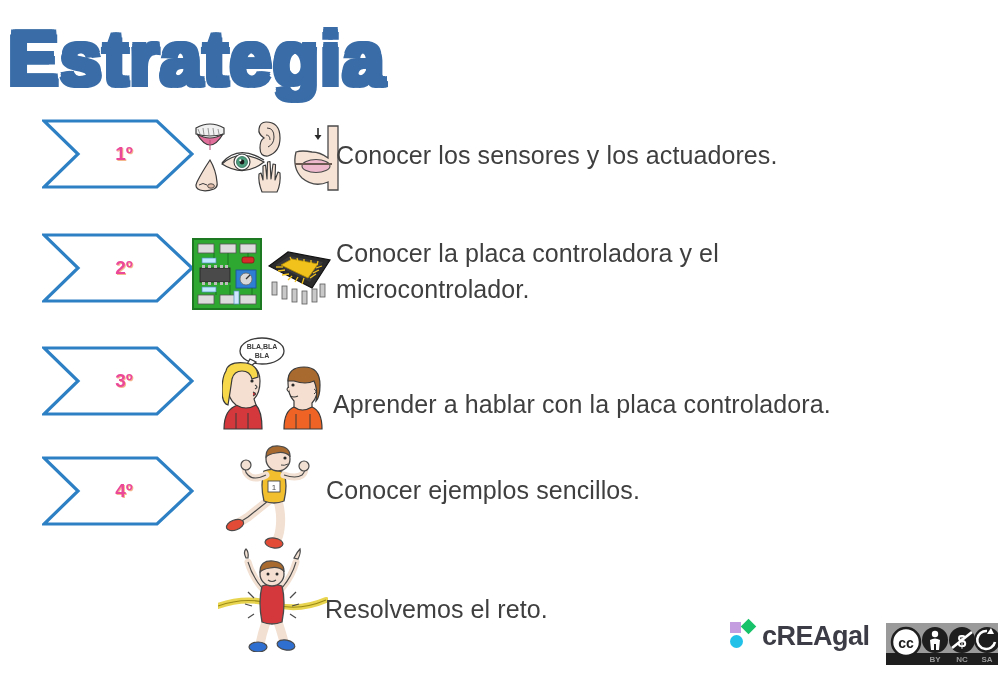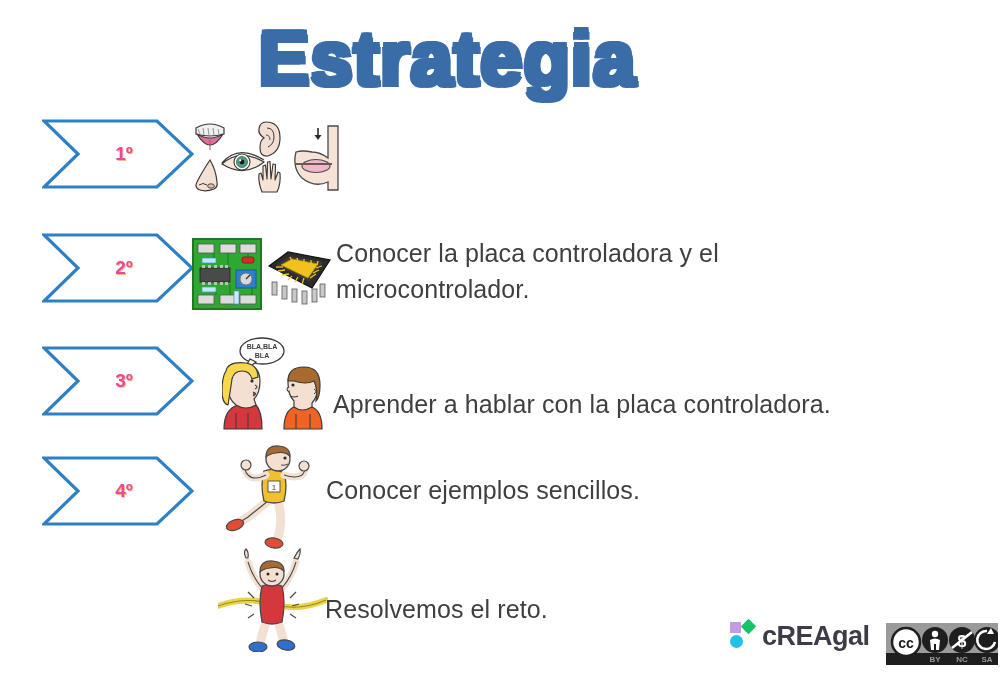--- a/index.html
+++ b/index.html
@@ -17,23 +17,23 @@
   .slide {
     position: absolute;
     inset: 0;
     background: #ffffff;
   }
 
   
   .title {
     position: absolute;
     top: 14px;
-    left: 16px;
+    left: 8px;
     width: 863px;
-    text-align: center;
+    text-align: left;
     font-family: "Liberation Sans", sans-serif;
     font-weight: bold;
     font-size: 76px;
     letter-spacing: 1px;
     color: #3a6da8;
     -webkit-text-stroke: 2px #ffffff;
     paint-order: stroke fill;
     text-shadow:
        2px 0 0 #3a6da8, -2px 0 0 #3a6da8,
        0 2px 0 #3a6da8, 0 -2px 0 #3a6da8,
@@ -175,20 +175,21 @@
         <g transform="translate(100,6)">
           <path d="M6,30 Q2,46 12,56 Q24,66 38,60 L38,68 L48,68 L48,4 L38,4 L38,36 Q30,30 22,30 Q12,28 6,30 Z" fill="#f6e3d6" stroke="#4a4a4a" stroke-width="1.3"></path>
           <ellipse cx="26" cy="44" rx="14" ry="6.5" fill="#efb9cd" stroke="#4a4a4a" stroke-width="1.1"></ellipse>
           <path d="M5,42 L42,42" stroke="#6b5a52" stroke-width="2.2"></path>
           <path d="M28,6 L28,16" stroke="#2a2a2a" stroke-width="1.6"></path>
           <path d="M24.5,13 L28,18 L31.5,13 Z" fill="#2a2a2a"></path>
         </g>
       </svg>
     </div>
 
+    <div class="rowtext" style="left:336px; top:20px; width:620px">Conocer los sensores y los actuadores.</div>
   </div>
 
   <div class="row" style="top:232px">
     <div class="arrow-wrap">
       <svg width="152" height="72" viewBox="0 0 152 72" aria-hidden="true">
         <polygon points="2,3 115,3 150,36 115,69 2,69 36,36" fill="#ffffff" stroke="#2e80c4" stroke-width="3.2" stroke-linejoin="miter"></polygon>
       </svg>
       <div class="arrow-num">2º</div>
     </div>
 

